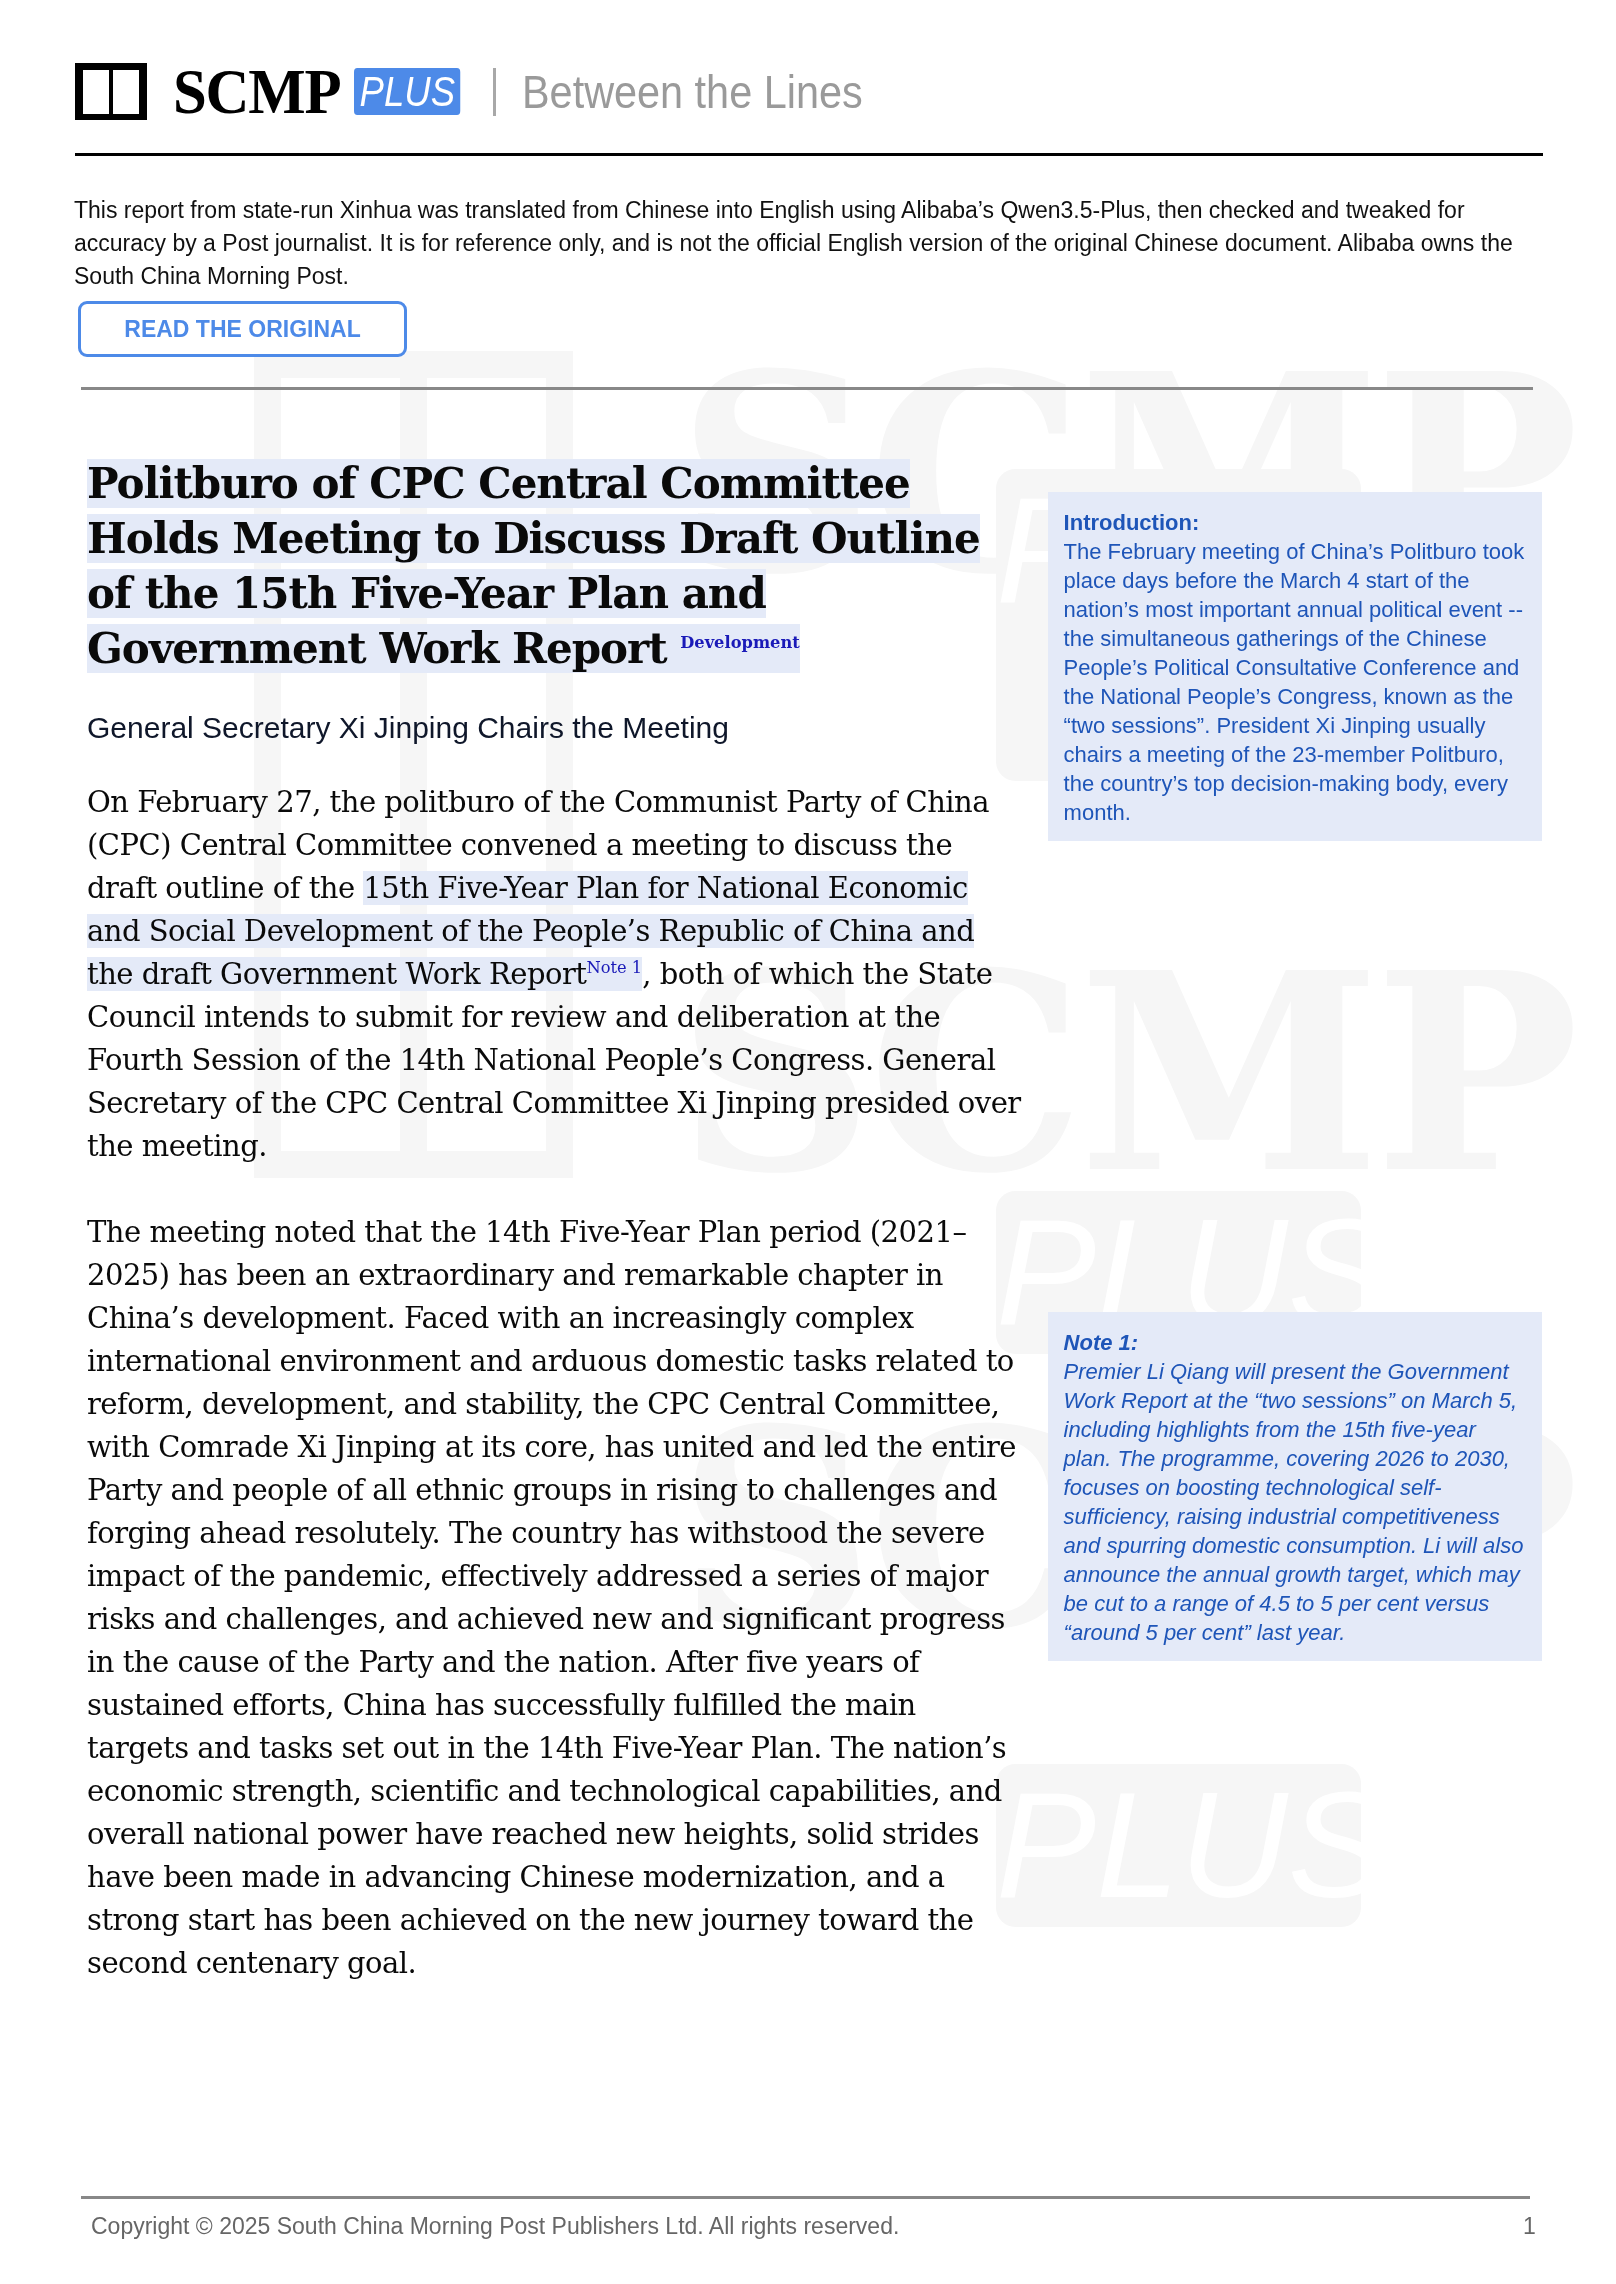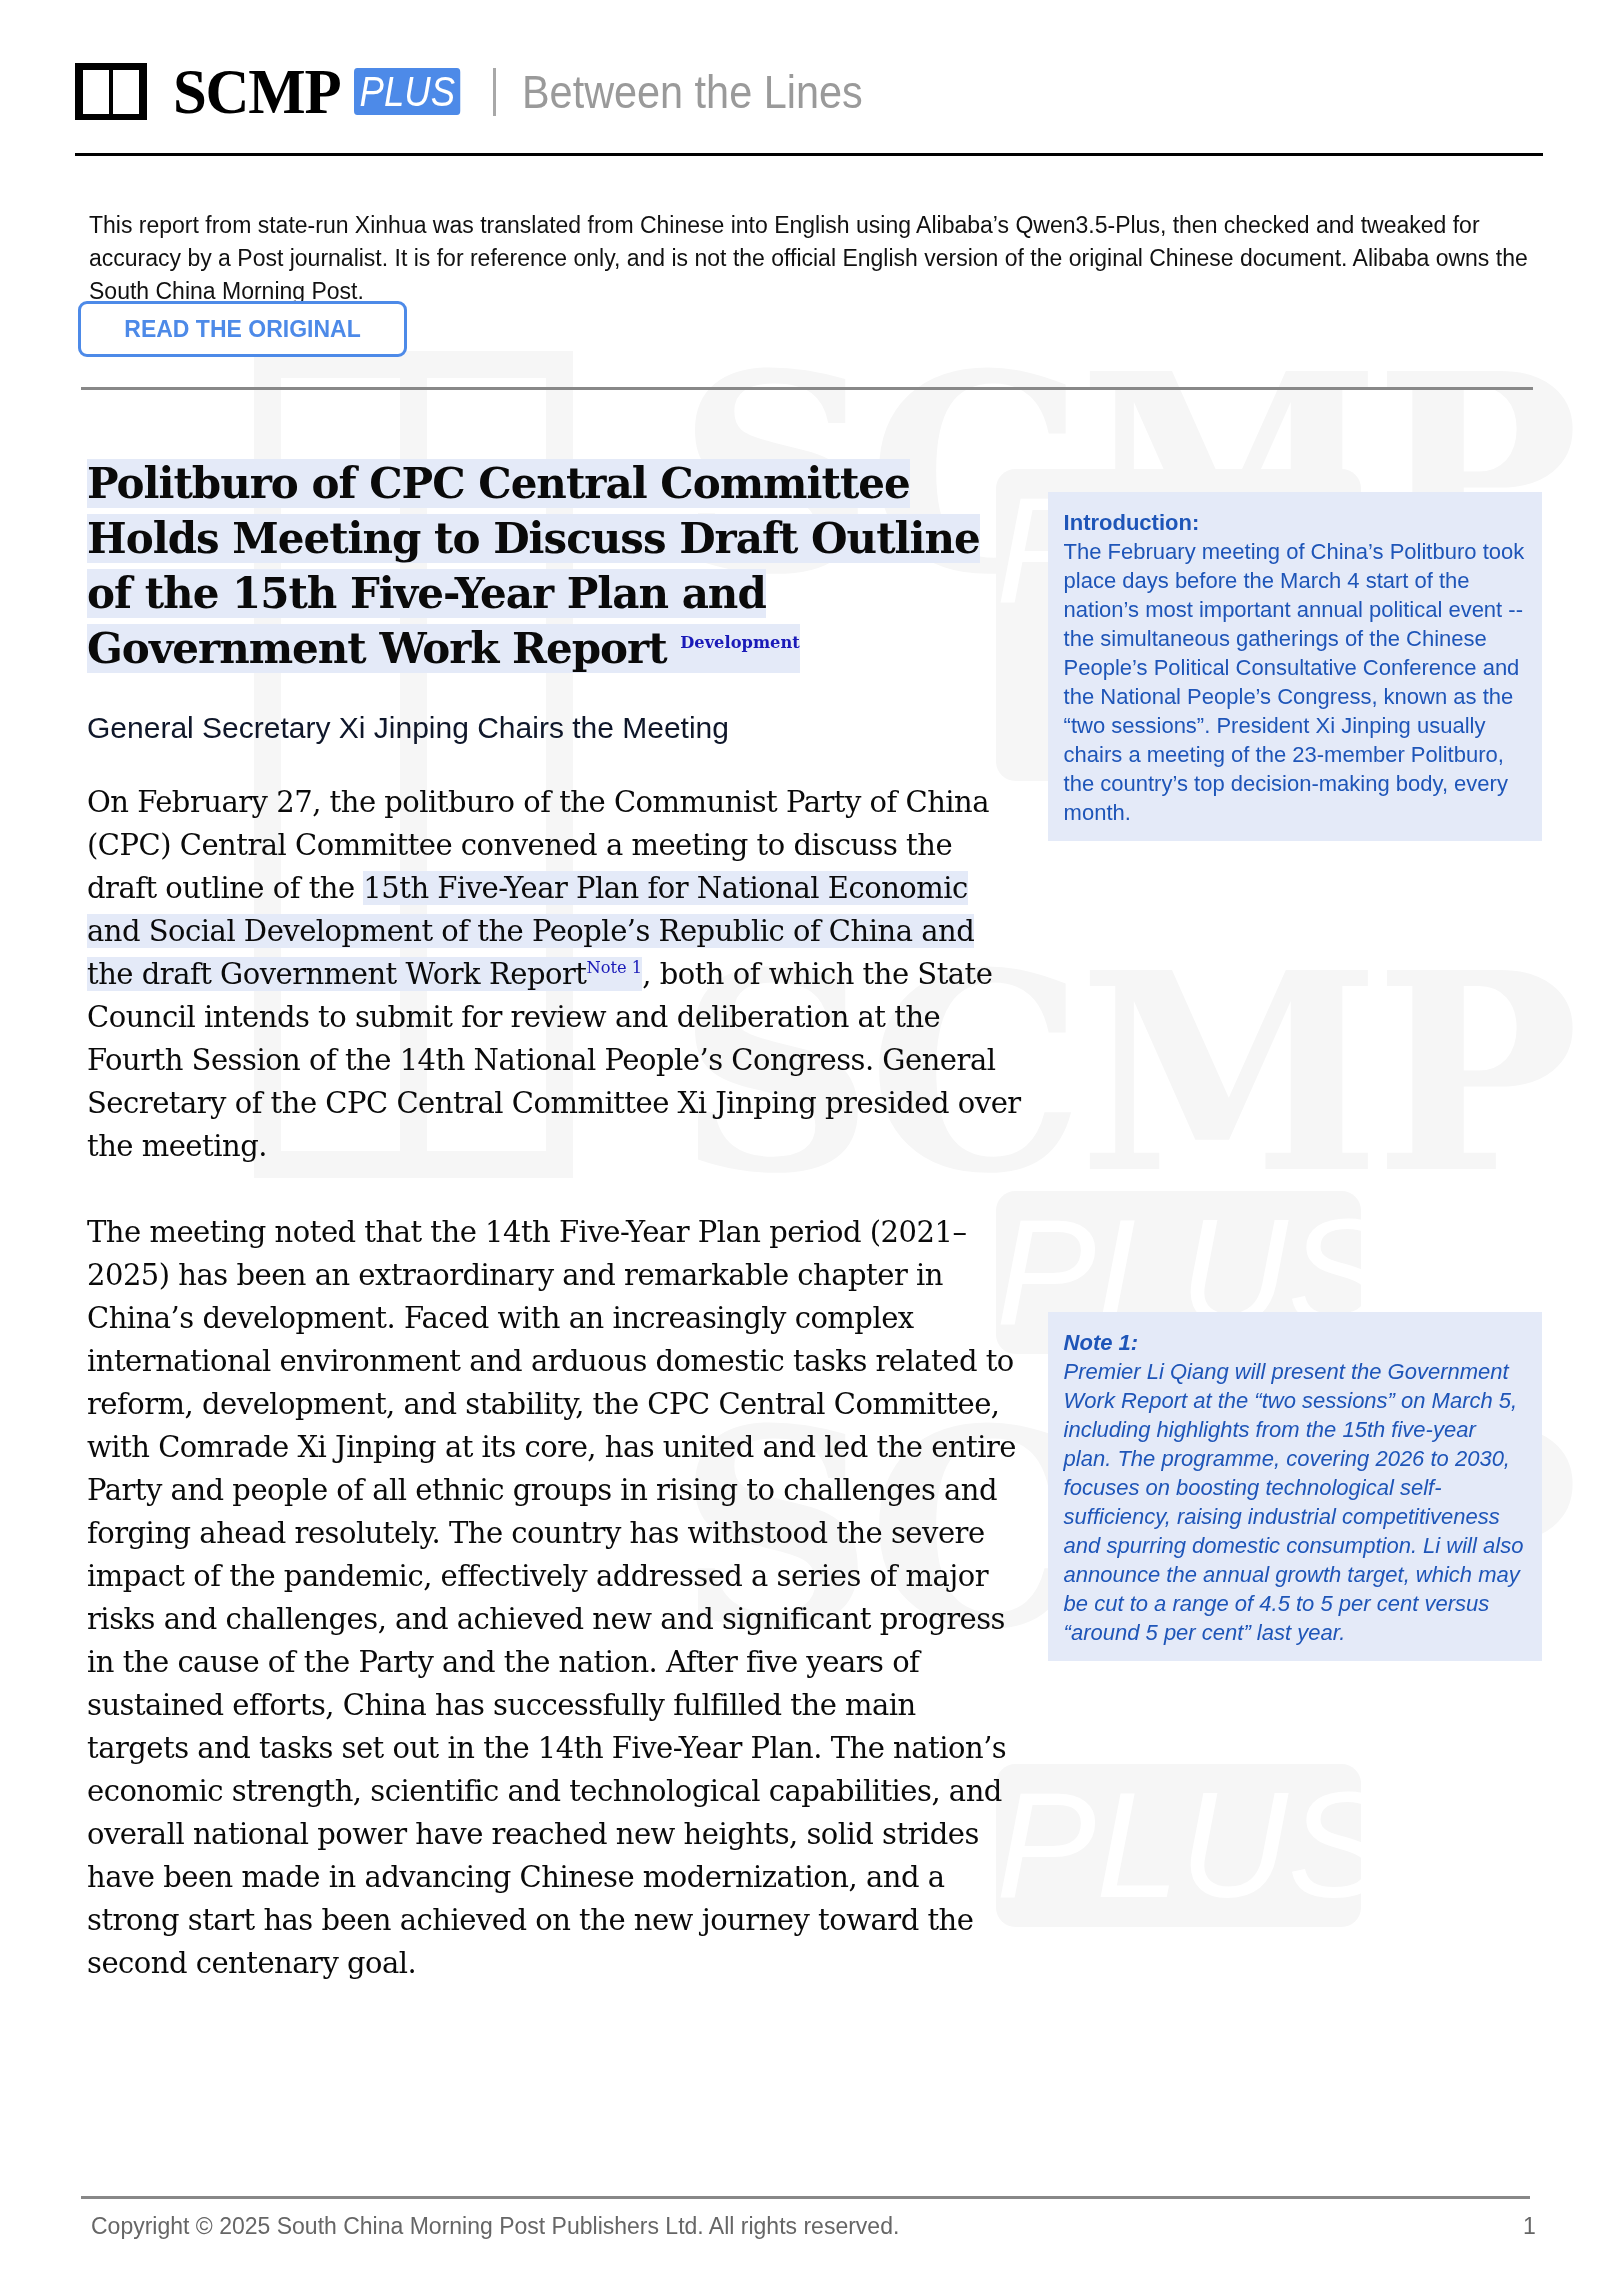--- a/index.html
+++ b/index.html
@@ -75,21 +75,21 @@
 
   <div class="header">
     <div class="logo-box"></div>
     <span class="brand">SCMP</span>
     <span class="plus-badge">PLUS</span>
     <div class="header-sep"></div>
     <span class="section-title">Between the Lines</span>
   </div>
   <div class="rule-top"></div>
 
-  <p class="disclaimer" style="margin:15px;">This report from state-run Xinhua was translated from Chinese into English using Alibaba’s Qwen3.5-Plus, then checked and tweaked for accuracy by a Post journalist. It is for reference only, and is not the official English version of the original Chinese document. Alibaba owns the South China Morning Post.</p>
+  <p class="disclaimer" style="margin:0;">This report from state-run Xinhua was translated from Chinese into English using Alibaba’s Qwen3.5-Plus, then checked and tweaked for accuracy by a Post journalist. It is for reference only, and is not the official English version of the original Chinese document. Alibaba owns the South China Morning Post.</p>
   <div class="read-btn">READ THE ORIGINAL</div>
   <div class="rule-mid"></div>
 
   <h1 class="headline" style="margin:0;">
     <span class="hl"><span>Politburo of CPC Central Committee Holds Meeting to Discuss Draft Outline of the 15th Five-Year Plan and Government Work Report</span> <span class="ref">Development</span></span>
   </h1>
 
   <div class="subhead">General Secretary Xi Jinping Chairs the Meeting</div>
 
   <p class="body-text p1" style="margin:0;">

